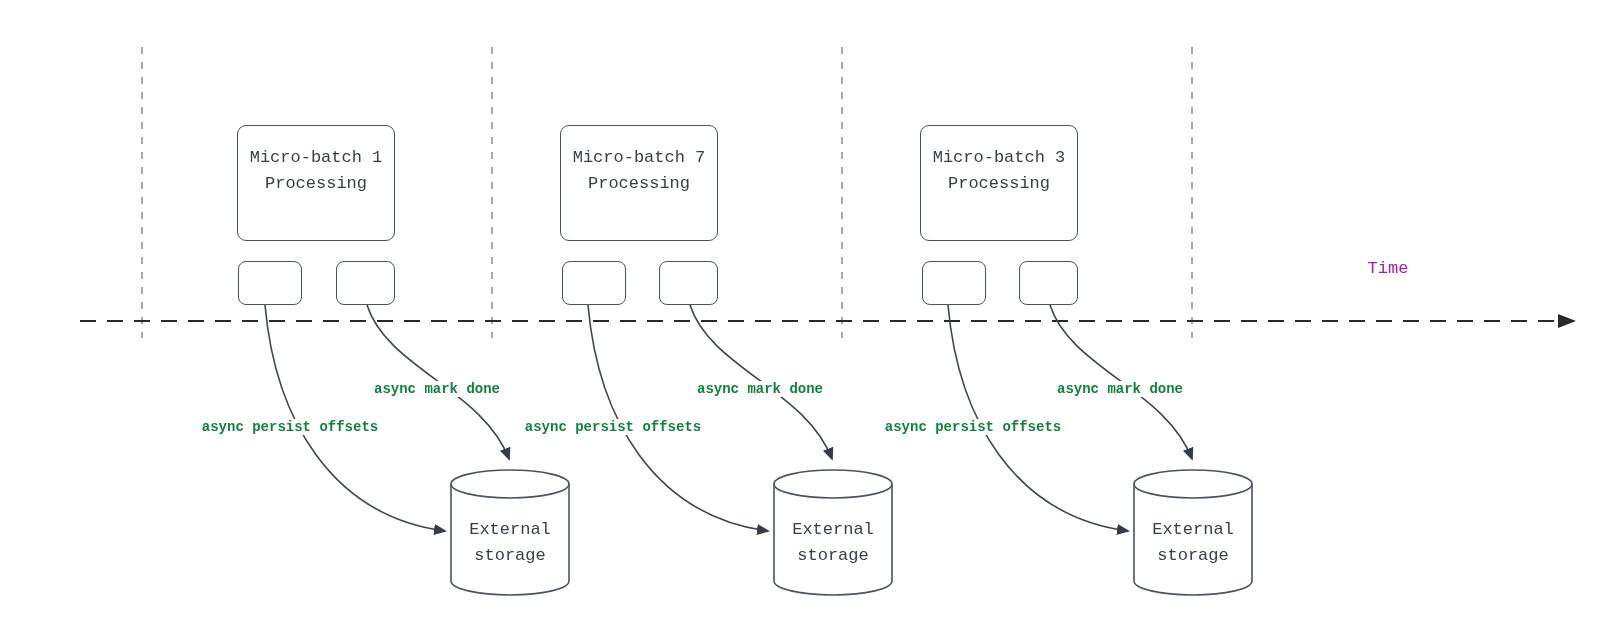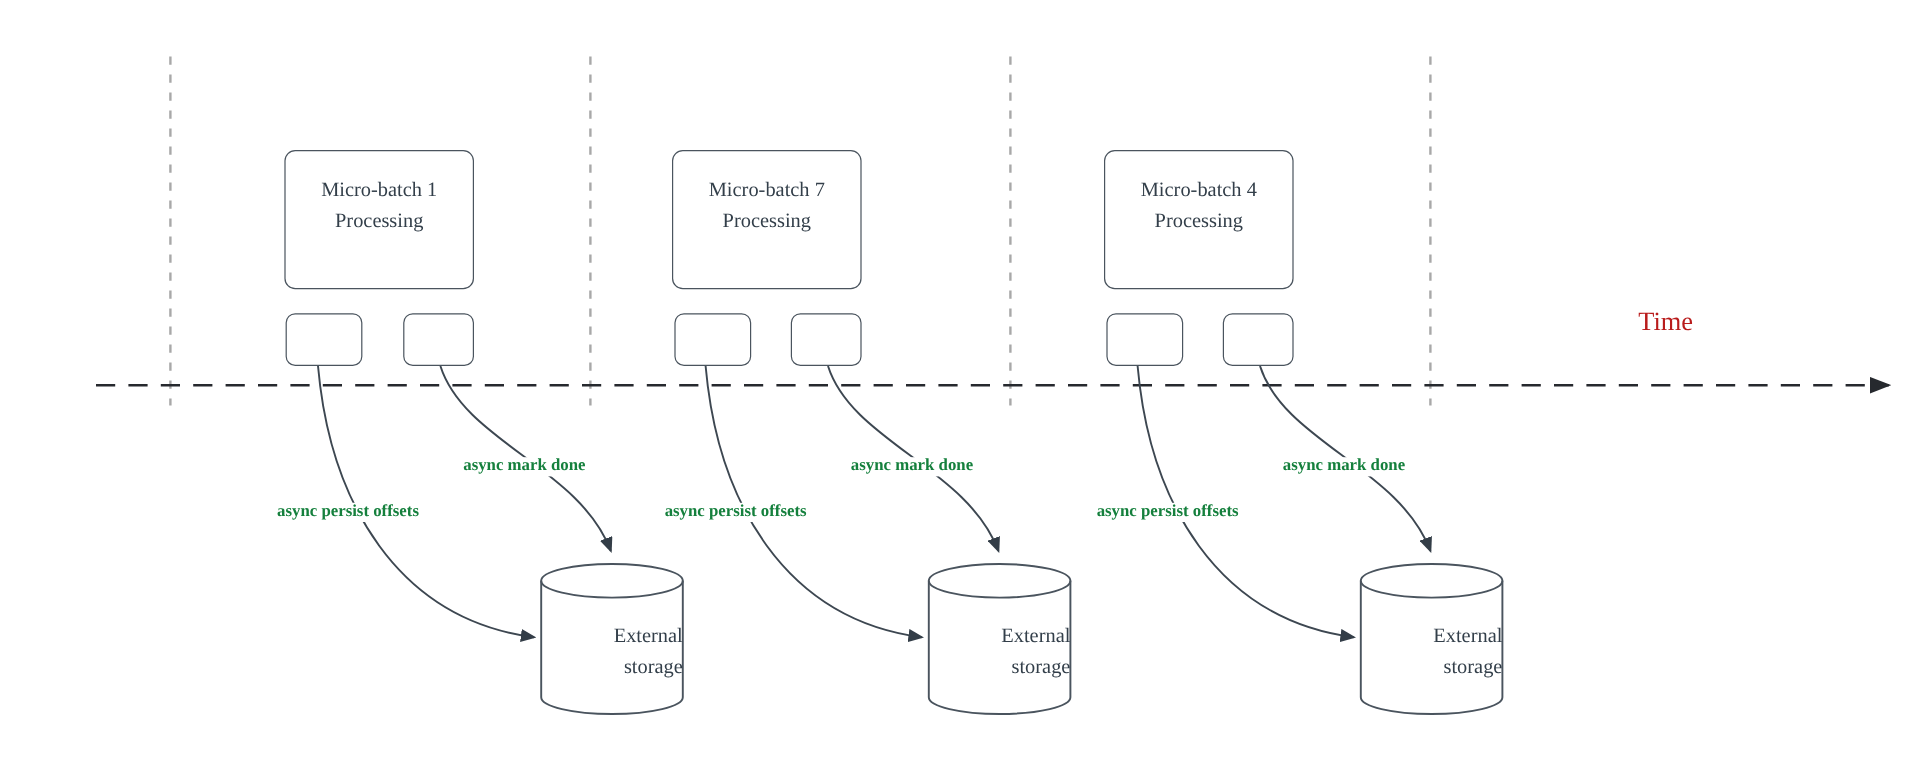--- a/index.html
+++ b/index.html
@@ -1,20 +1,20 @@
 <!DOCTYPE html>
 <html><head>
 <meta charset="utf-8">
 <style>
   html,body{margin:0;padding:0;background:#ffffff;}
   .canvas{
     position:relative;
     width:1600px;height:642px;
     background:#ffffff;
-    font-family:Liberation Serif, serif;
+    font-family:Liberation Mono, monospace;
     overflow:hidden;
   }
   svg.layer{position:absolute;left:0;top:0;width:1600px;height:642px;}
 
   .mainbox{
     position:absolute;
     top:125px;height:116px;width:158px;
     border:1.5px solid #4a545e;border-radius:9px;
     background:#ffffff;box-sizing:border-box;
   }
@@ -29,26 +29,26 @@
     background:#ffffff;box-sizing:border-box;
   }
   .arrow-label{
     position:absolute;
     transform:translate(-50%,-50%);
     font-size:14px;font-weight:bold;color:#15803d;
     background:#ffffff;padding:0 3px;white-space:nowrap;
   }
   .cyl-text{
     position:absolute;top:517px;width:118px;
-    text-align:right;font-size:17px;line-height:26px;color:#333f4a;
+    text-align:center;font-size:17px;line-height:26px;color:#333f4a;
   }
   .time-label{
     position:absolute;left:1388px;top:268px;
     transform:translate(-50%,-50%);
-    font-size:22px;color:#b91c1c;text-align:right;
+    font-size:17px;color:#a21caf;text-align:right;
   }
 </style>
 </head>
 <body>
 
 <div class="canvas">
 
   <svg class="layer" viewBox="0 0 1600 642" xmlns="http://www.w3.org/2000/svg">
     <defs>
       <marker id="arrowCurve" markerUnits="userSpaceOnUse" markerWidth="13" markerHeight="11" refX="11" refY="5.5" orient="auto">
@@ -124,21 +124,21 @@
   <div class="smallbox" style="left:659px;width:59px"></div>
   <div class="arrow-label" style="left:613px;top:427px">async persist offsets</div>
   <div class="arrow-label" style="left:760px;top:389px">async mark done</div>
   <div class="cyl-text" style="left:774px">
     <div>External</div>
     <div>storage</div>
   </div>
 
   <div class="mainbox" style="left:920px">
     <div class="txt">
-      <div>Micro-batch 4</div>
+      <div>Micro-batch 3</div>
       <div>Processing</div>
     </div>
   </div>
   <div class="smallbox" style="left:922px;width:64px"></div>
   <div class="smallbox" style="left:1019px;width:59px"></div>
   <div class="arrow-label" style="left:973px;top:427px">async persist offsets</div>
   <div class="arrow-label" style="left:1120px;top:389px">async mark done</div>
   <div class="cyl-text" style="left:1134px">
     <div>External</div>
     <div>storage</div>

